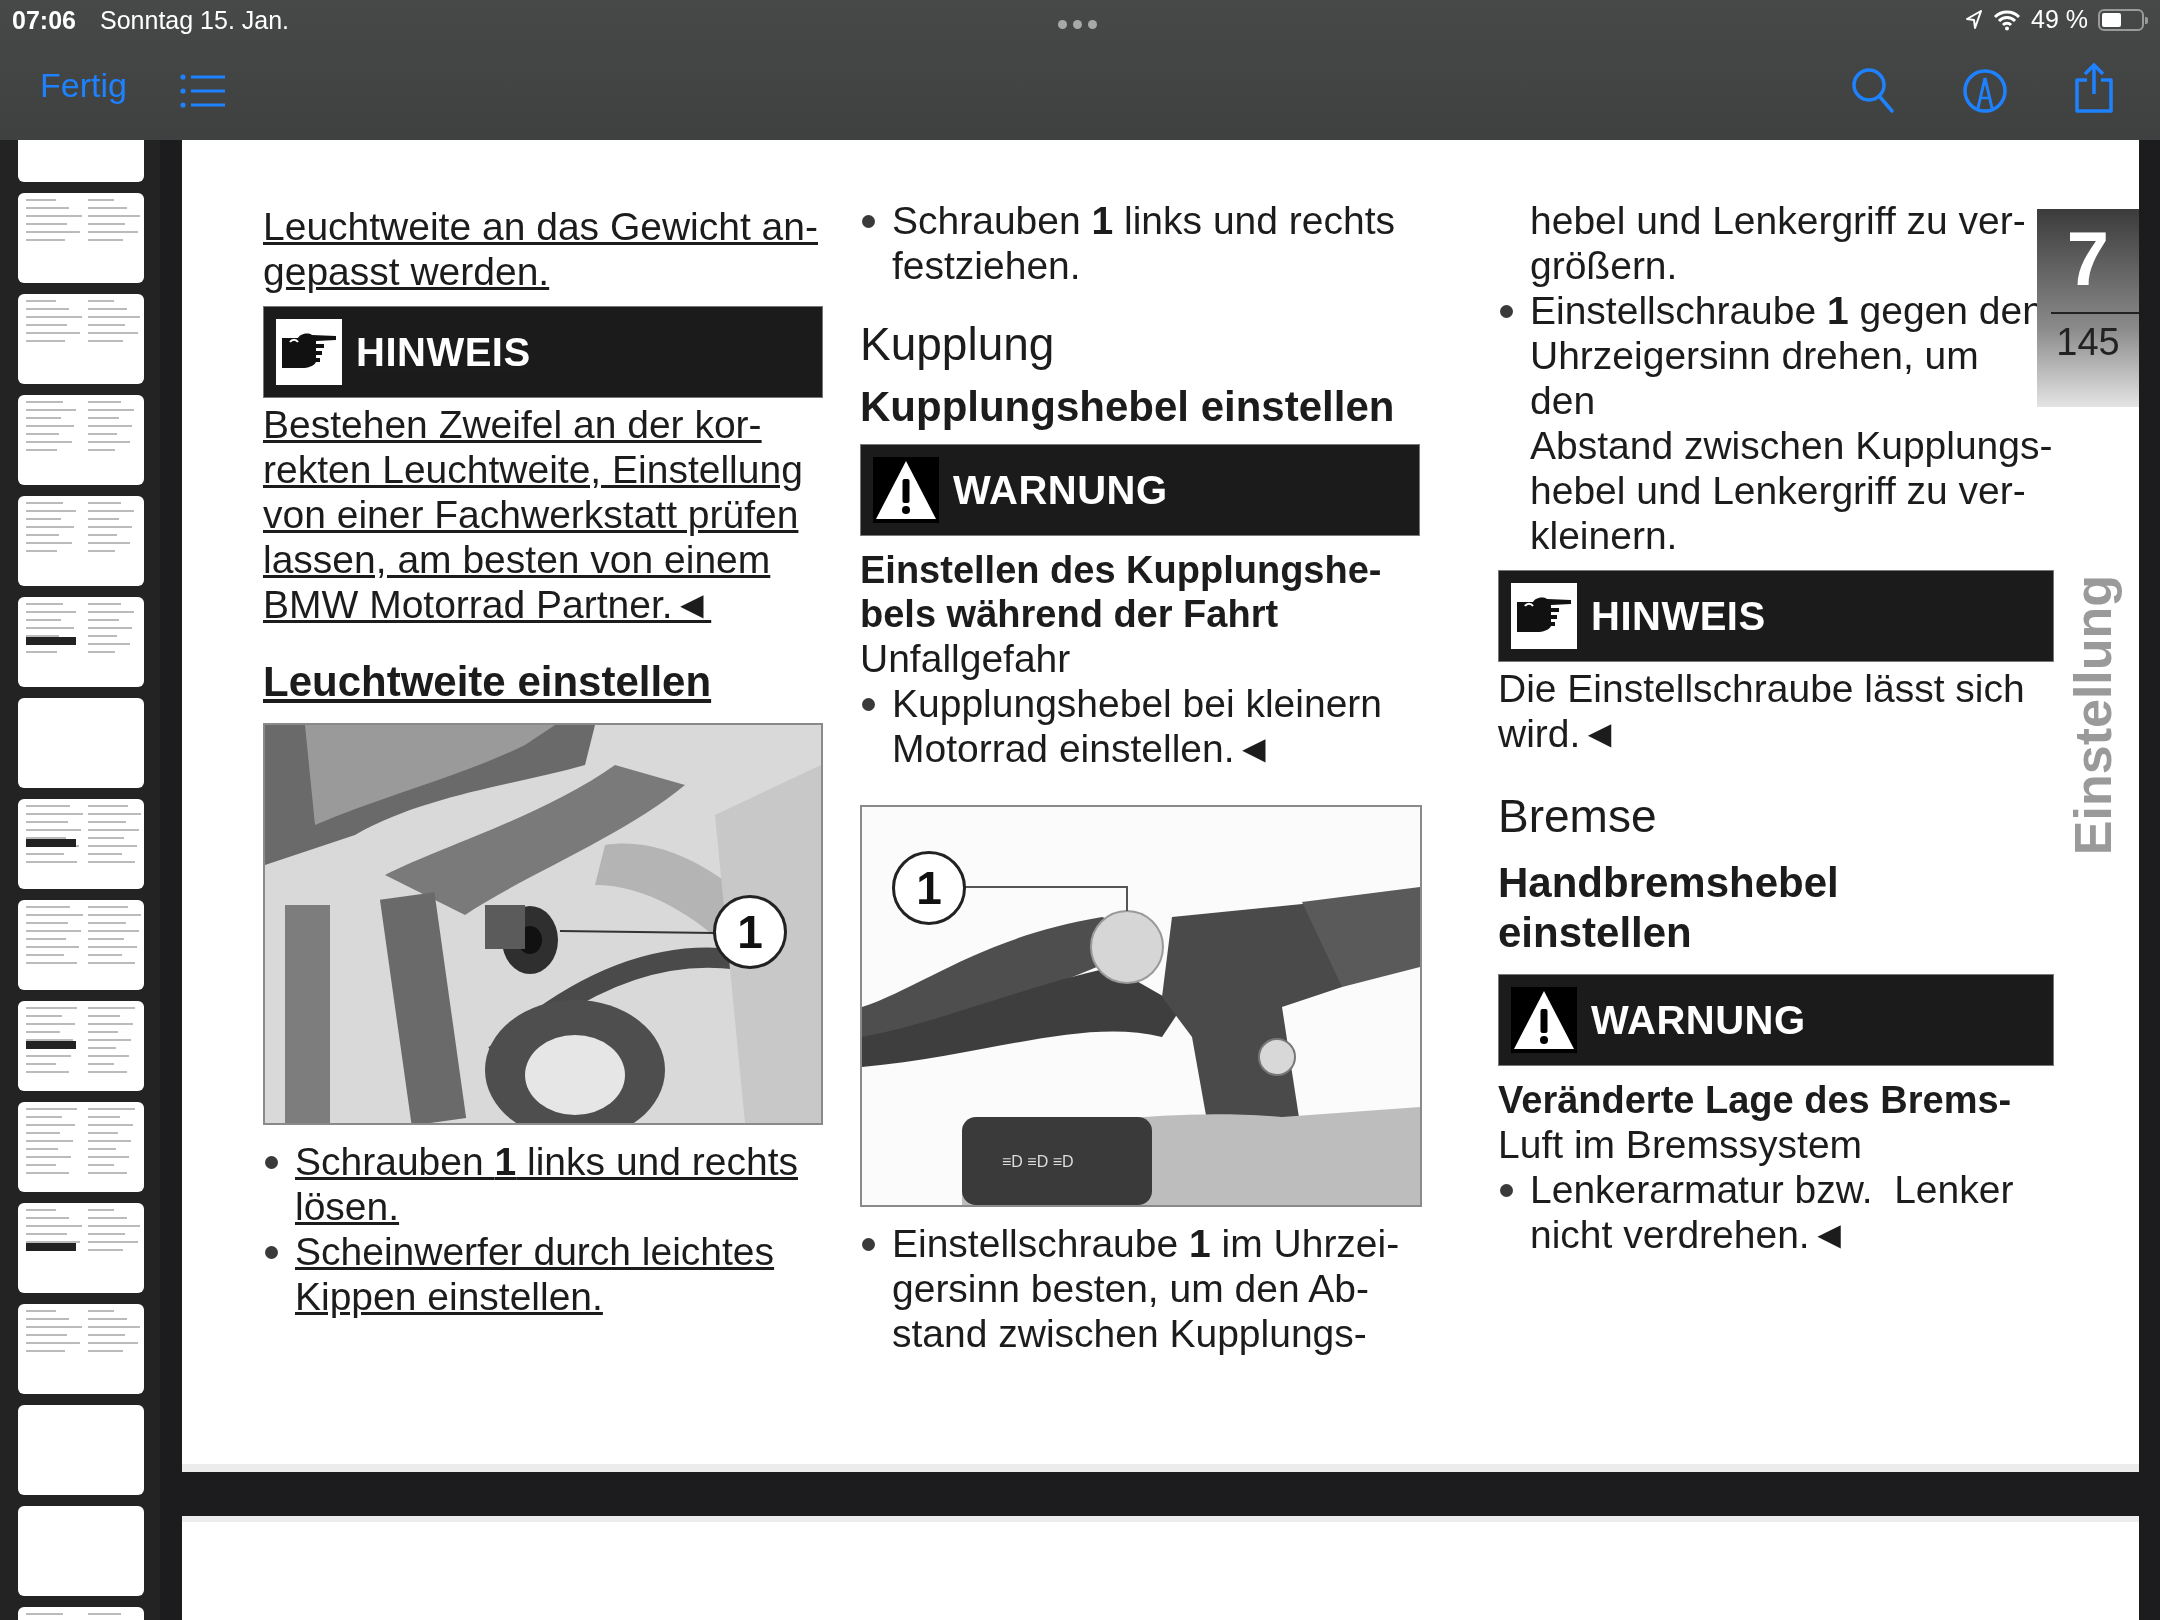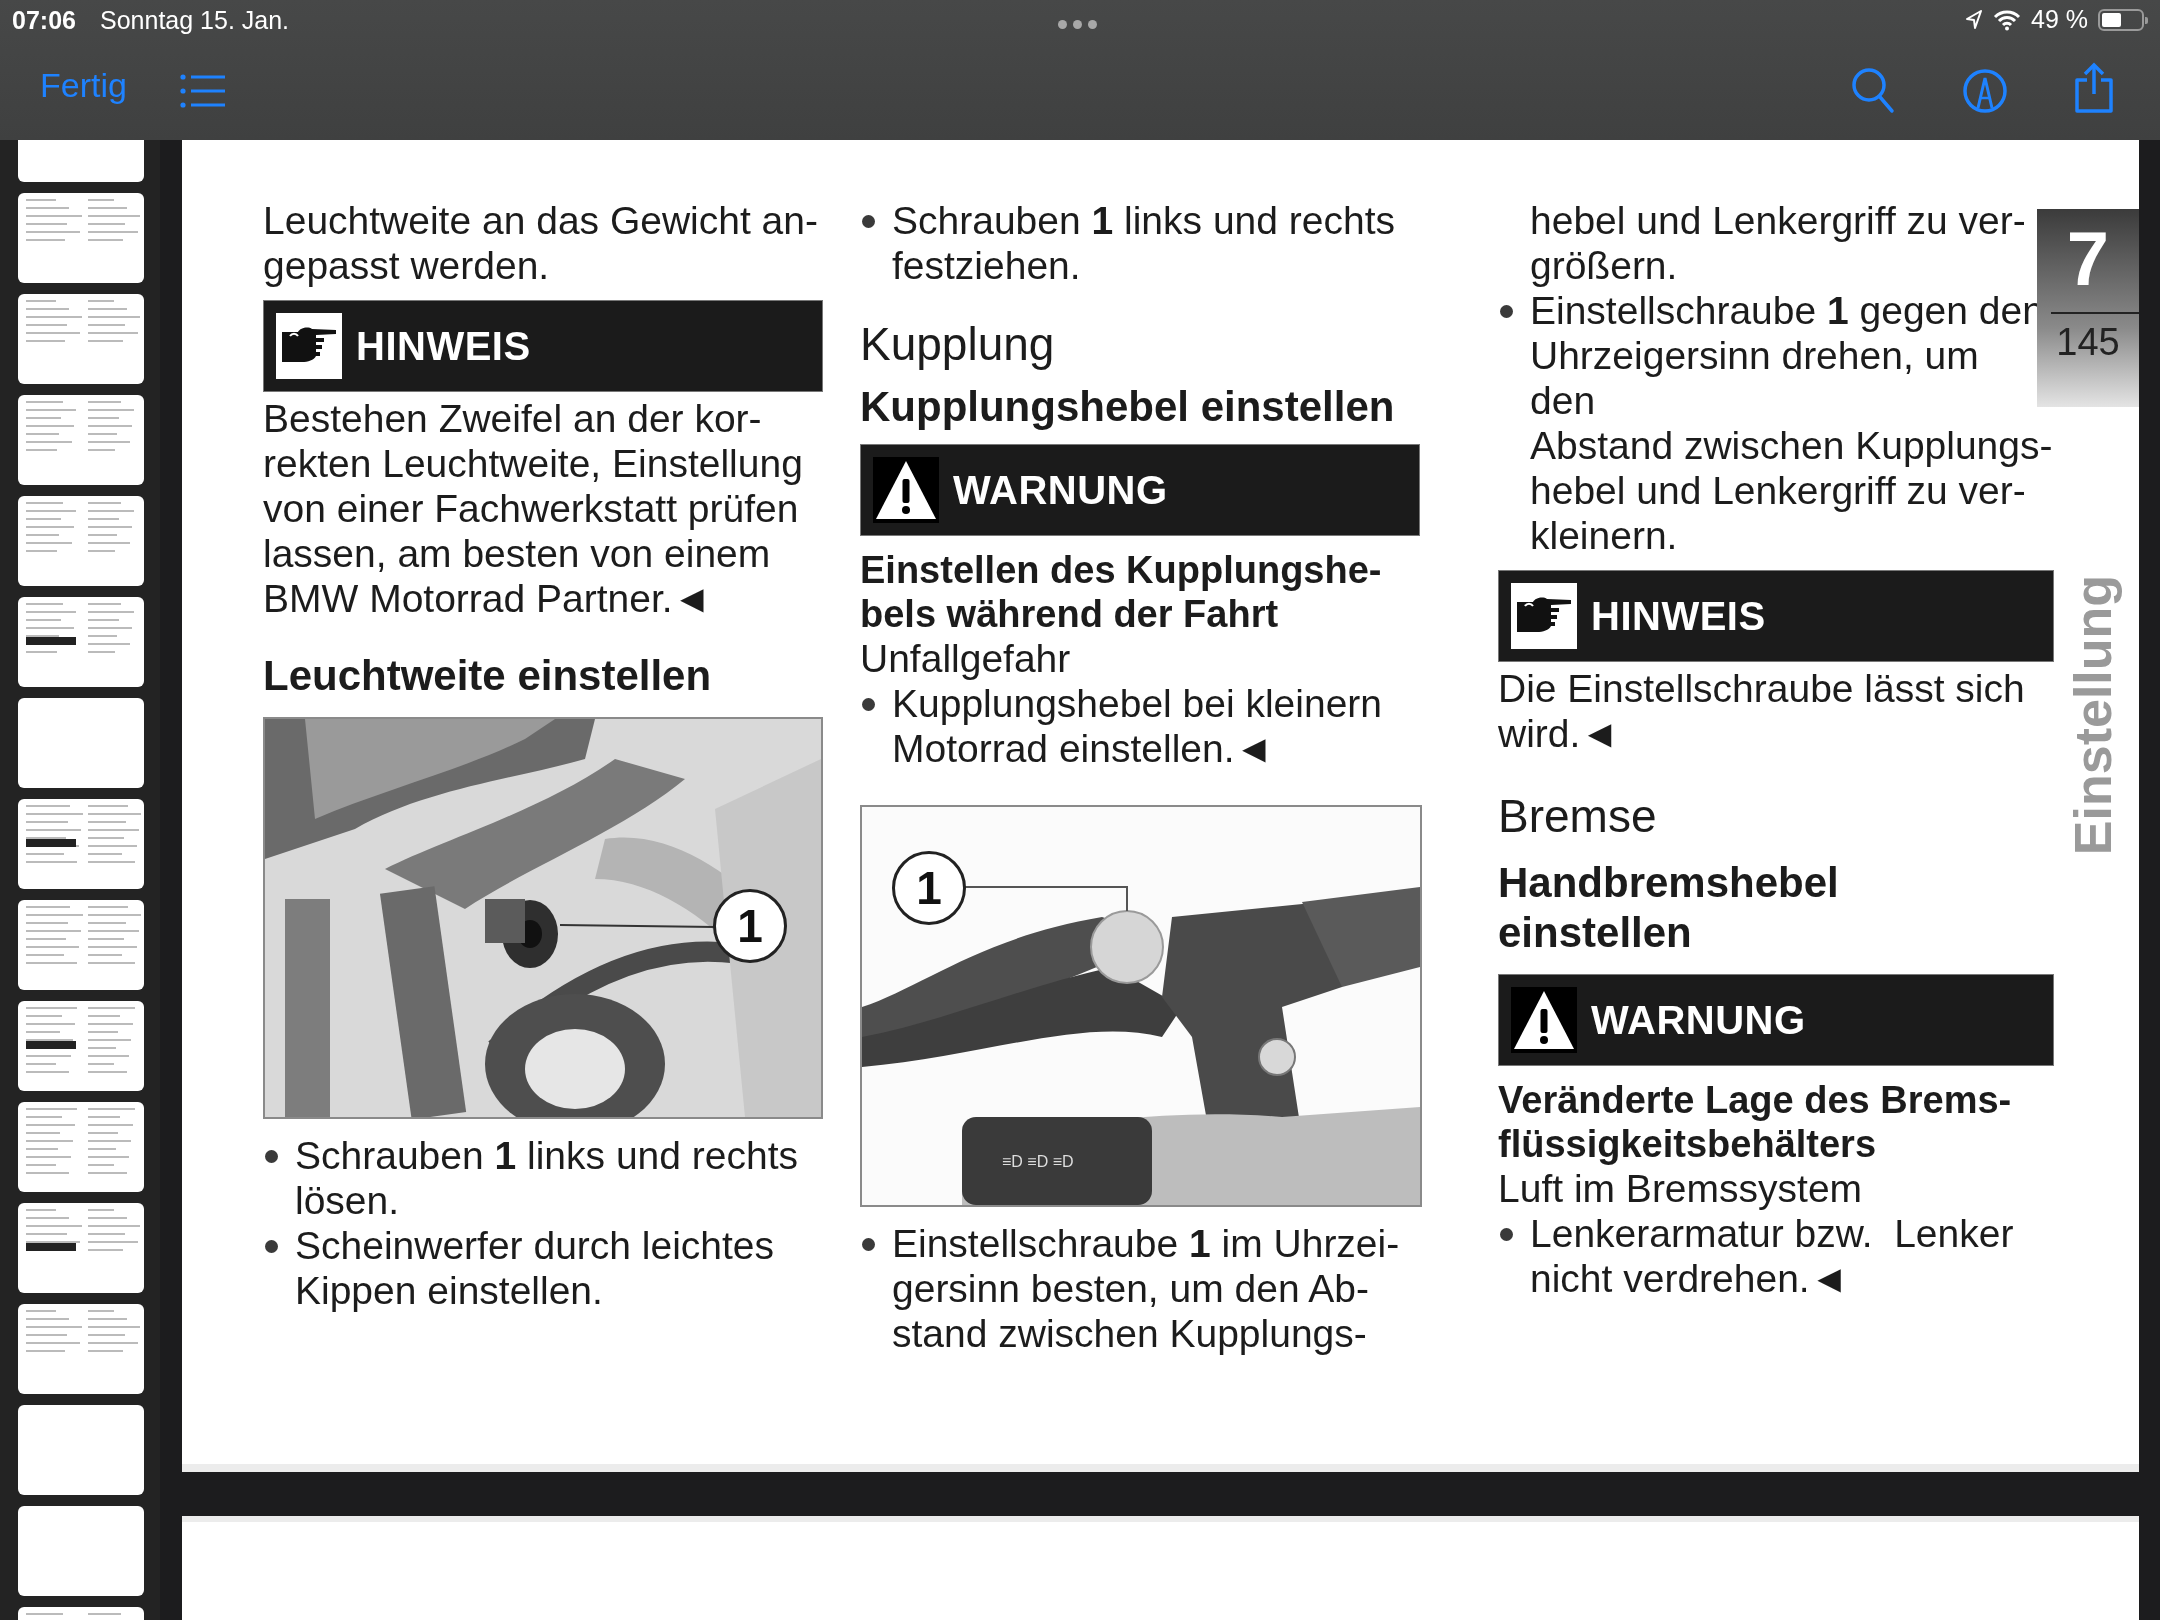--- a/index.html
+++ b/index.html
@@ -287,21 +287,21 @@
       <div class="thumb" style="top: 1366px;"></div>
       <div class="thumb" style="top: 1467px;">
         <div class="ln" style="left:8px;top:6px;width:37px"></div>
         <div class="ln" style="left:70px;top:6px;width:33px"></div>
       </div>
     </div>
 </div>
 
 <div id="page">
 
-  <div class="col" style="left:81px;top:58px;width:560px;">
+  <div class="col" style="left:81px;top:64px;width:560px;text-decoration:underline;">
     <p>Leuchtweite an das Gewicht an-</p>
     <p>gepasst werden.</p>
     <div class="notice" style="margin-top:12px;">
       <div class="ic" style="background:#fff;">
         <svg width="58" height="44" viewBox="0 0 58 44">
             <path d="M2 8 h16 c2-4 10-6 14-3 l24 1 v4 l-20 1 v3 h8 v4 h-8 v3 h6 v4 h-6 v3 h4 v4 h-4 c-2 4-8 6-14 6 h-20 z" fill="#111"></path>
             <path d="M10 12 c2-3 6-3 8 0" stroke="#fff" stroke-width="2" fill="none"></path>
           </svg>
       </div>
       <span class="lbl">HINWEIS</span>
@@ -413,21 +413,20 @@
       <div class="ic" style="background:#000;">
         <svg width="64" height="62" viewBox="0 0 64 62">
             <path d="M32 2 L62 60 H2 Z" fill="#fff"></path>
             <rect x="28.5" y="20" width="7" height="24" rx="2" fill="#000"></rect>
             <circle cx="32" cy="51" r="4" fill="#000"></circle>
           </svg>
       </div>
       <span class="lbl">WARNUNG</span>
     </div>
     <p class="h3" style="margin-top:12px;">Veränderte Lage des Brems-</p>
-    <p class="h3">flüssigkeitsbehälters</p>
     <p>Luft im Bremssystem</p>
     <div class="bullet">
       <span style="white-space:pre;">Lenkerarmatur bzw.  Lenker</span><br><span>nicht verdrehen.◄</span>
     </div>
   </div>
 
   <div class="tab">
     <div class="num">7</div>
     <div class="rule"></div>
     <div class="page">145</div>

